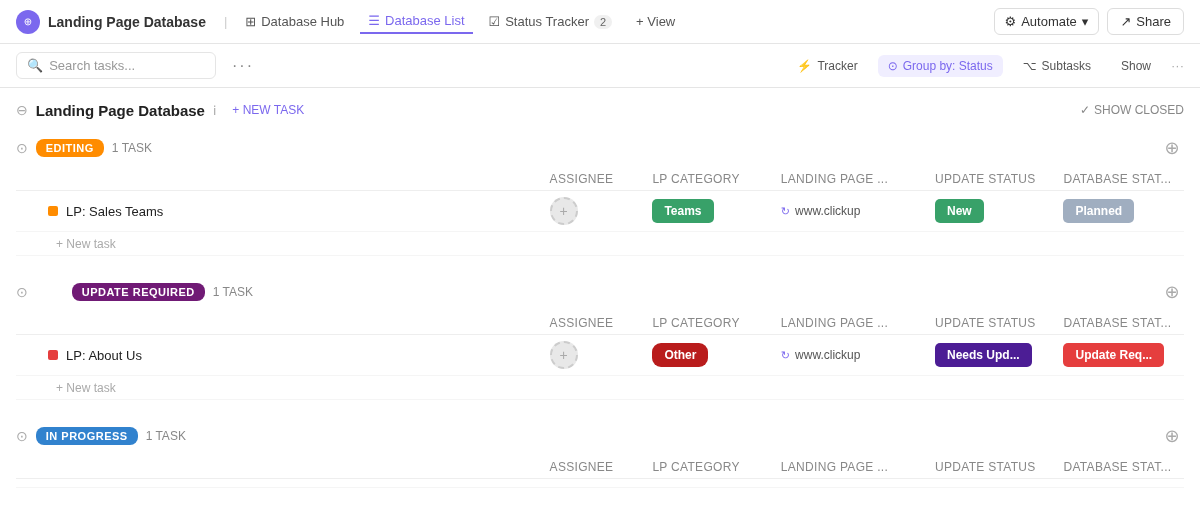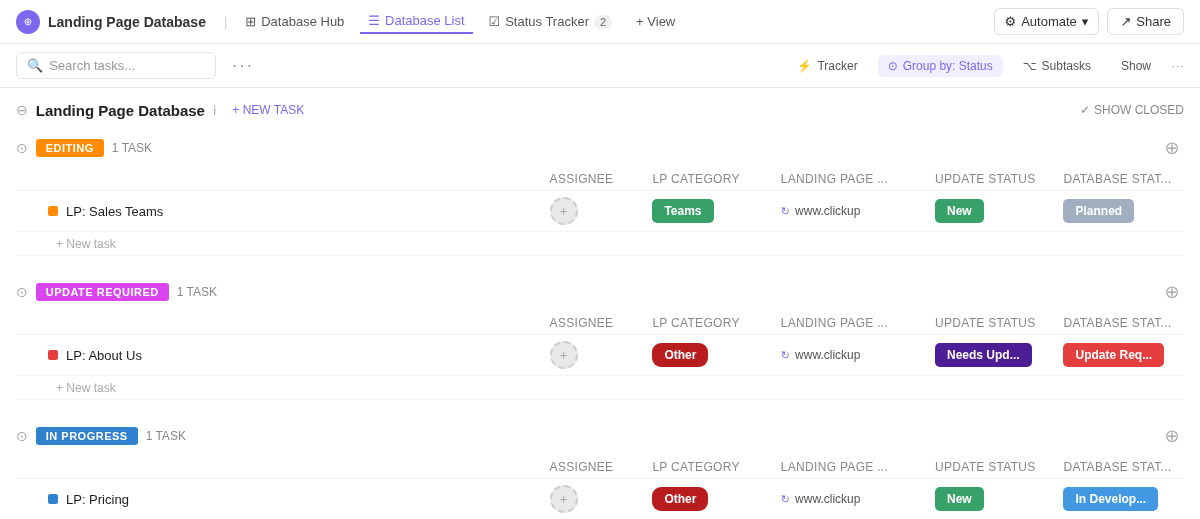--- a/index.html
+++ b/index.html
@@ -33,23 +33,23 @@
     .db-header { display: flex; align-items: center; gap: 8px; margin-bottom: 16px; }
     .db-title { font-weight: 700; font-size: 15px; color: #222; }
     .db-info-icon { color: #aaa; cursor: pointer; font-size: 13px; }
     .new-task-btn { color: #7b68ee; font-size: 12px; cursor: pointer; padding: 3px 8px; border-radius: 4px; }
     .show-closed-btn { margin-left: auto; color: #888; font-size: 12px; cursor: pointer; display: flex; align-items: center; gap: 4px; }
 
     
     .group { margin-bottom: 24px; }
     .group-header { display: flex; align-items: center; gap: 8px; margin-bottom: 8px; }
     .group-collapse { color: #aaa; cursor: pointer; font-size: 14px; }
-    .group-badge { padding: 3px 10px; border-radius: 3px; font-size: 11px; font-weight: 700; color: white; letter-spacing: 0.5px; }
+    .group-badge { padding: 3px 10px; border-radius: 8px; font-size: 11px; font-weight: 700; color: white; letter-spacing: 0.5px; }
     .badge-editing { background: #ff8c00; }
-    .badge-update-required { background: #d946ef; }
+    .badge-update-required { background: #701a75; margin-left: 36px; }
     .badge-in-progress { background: #3182ce; }
     .group-count { font-size: 12px; color: #888; }
     .add-group-btn { margin-left: auto; color: #aaa; cursor: pointer; font-size: 18px; width: 24px; height: 24px; display: flex; align-items: center; justify-content: center; border-radius: 50%; }
 
     
     .task-table { width: 100%; border-collapse: collapse; }
     .task-table th { text-align: left; font-size: 12px; color: #888; font-weight: 500; padding: 4px 8px; border-bottom: 1px solid #eee; text-transform: uppercase; letter-spacing: 0.3px; }
     .task-table td { padding: 6px 8px; border-bottom: 1px solid #f5f5f5; vertical-align: middle; }
     .task-name-col { width: 45%; }
     .assignee-col { width: 80px; }
@@ -282,46 +282,20 @@
         <tr>
           <th class="task-name-col"></th>
           <th class="assignee-col">ASSIGNEE</th>
           <th class="lp-cat-col">LP CATEGORY</th>
           <th class="landing-col">LANDING PAGE ...</th>
           <th class="update-col">UPDATE STATUS</th>
           <th class="db-status-col">DATABASE STAT...</th>
         </tr>
       </thead>
       <tbody>
-        <tr class="task-row">
-          <td>
-            <div class="task-name">
-              <span class="task-icon task-icon-blue"></span>
-              <span class="task-link">LP: Pricing</span>
-            </div>
-          </td>
-          <td>
-            <div class="assignee-placeholder"></div>
-          </td>
-          <td>
-            <span class="lp-badge lp-other">Other</span>
-          </td>
-          <td>
-            <div class="landing-link">
-              <span class="landing-icon">↻</span>
-              <span>www.clickup</span>
-            </div>
-          </td>
-          <td>
-            <span class="status-badge status-new">New</span>
-          </td>
-          <td>
-            <span class="status-badge status-in-develop">In Develop...</span>
-          </td>
-        </tr>
         <tr class="new-task-row">
           <td colspan="6">
             
           </td>
         </tr>
       </tbody>
     </table>
   </div>
 
 </div>

